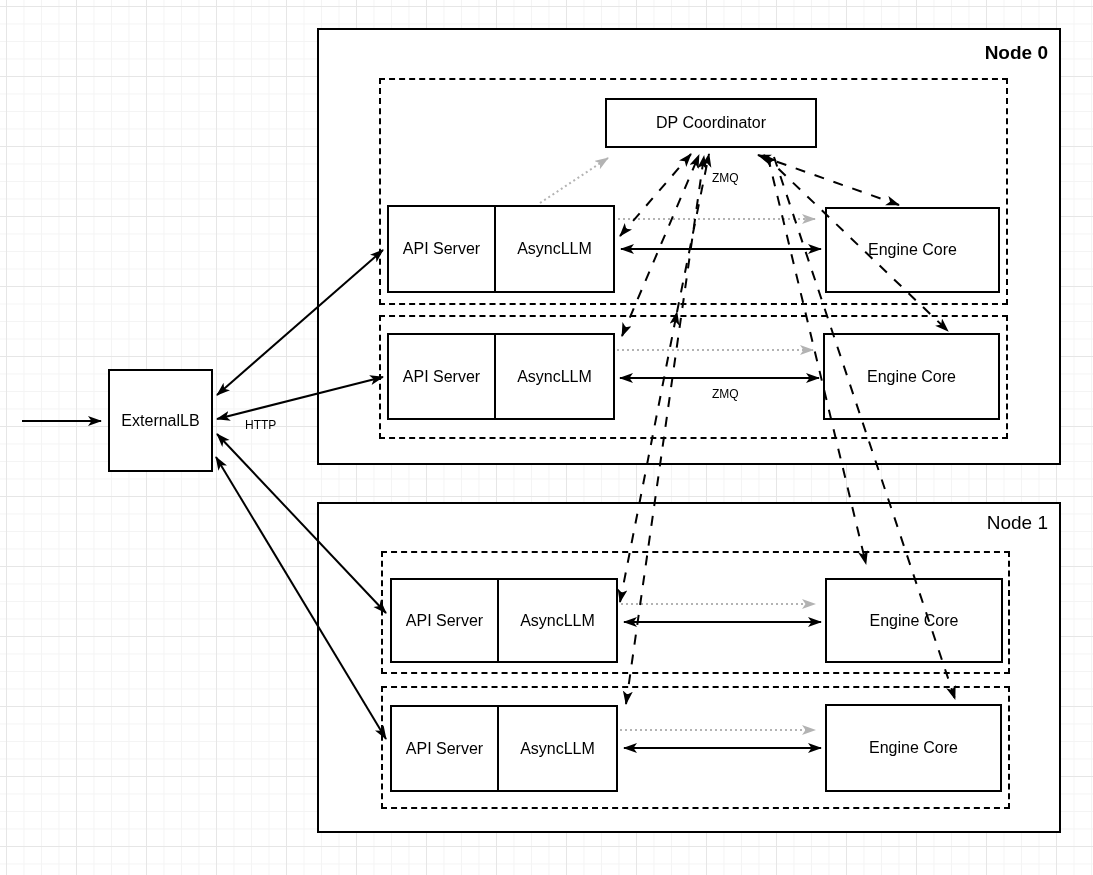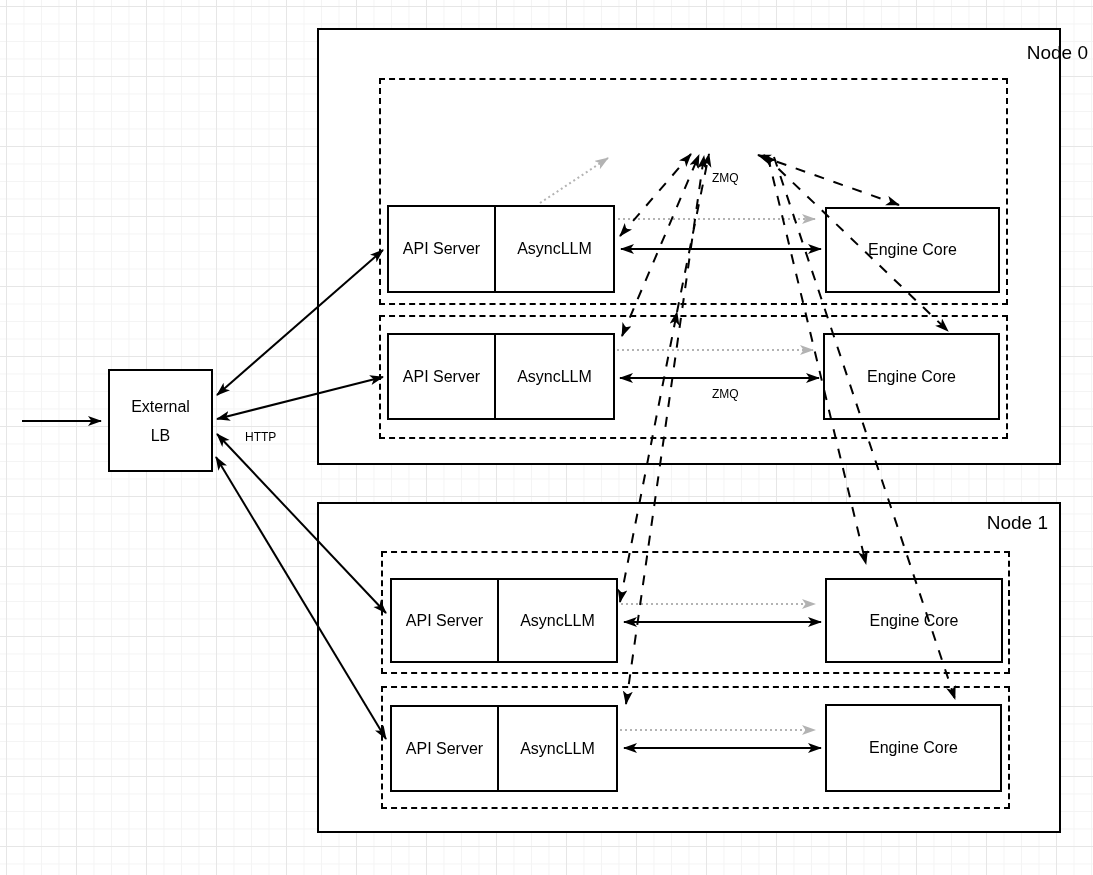--- a/index.html
+++ b/index.html
@@ -38,21 +38,21 @@
     display:flex;align-items:center;justify-content:center;
     font-size:16px;white-space:nowrap;
   }
   .combo .cell.left{width:107px;border-right:2px solid #000;box-sizing:border-box;}
   .combo .cell.right{flex:1;}
   .center-label{
     display:flex;align-items:center;justify-content:center;
     font-size:16px;white-space:nowrap;
   }
   .lb-box{
-    display:flex;flex-direction:column;align-items:center;justify-content:center;
+    display:flex;flex-direction:row;align-items:center;justify-content:center;
     font-size:16px;line-height:29px;text-align:center;
   }
   .node-label{
     position:absolute;
     font-size:19px;
     width:100px;text-align:right;white-space:nowrap;
   }
   .edge-label{
     position:absolute;
     font-size:12px;white-space:nowrap;
@@ -68,20 +68,23 @@
 
   <div class="solid-box boxlayer" style="left:317px;top:28px;width:744px;height:437px;"></div>
   <div class="solid-box boxlayer" style="left:317px;top:502px;width:744px;height:331px;"></div>
 
   <div class="dashed-box boxlayer" style="left:379px;top:78px;width:629px;height:227px;"></div>
   <div class="dashed-box boxlayer" style="left:379px;top:315px;width:629px;height:124px;"></div>
 
   <div class="dashed-box boxlayer" style="left:381px;top:551px;width:629px;height:123px;"></div>
   <div class="dashed-box boxlayer" style="left:381px;top:686px;width:629px;height:123px;"></div>
 
+  <div class="solid-box boxlayer center-label" style="left:605px;top:98px;width:212px;height:50px;">
+    <span>DP Coordinator</span>
+  </div>
 
   <div class="solid-box boxlayer lb-box" style="left:108px;top:369px;width:105px;height:103px;">
     <span>External</span>
     <span>LB</span>
   </div>
 
   <div class="solid-box boxlayer combo" style="left:387px;top:205px;width:228px;height:88px;">
     <div class="cell left">API Server</div>
     <div class="cell right">AsyncLLM</div>
   </div>
@@ -149,20 +152,20 @@
       <path d="M620,602 L677,312" marker-start="url(#ah-black)" marker-end="url(#ah-black)"></path>
       <path d="M677,312 L709,154" marker-end="url(#ah-black)"></path>
       <path d="M626,704 L704,156" marker-start="url(#ah-black)" marker-end="url(#ah-black)"></path>
       <path d="M758,155 L899,205" marker-start="url(#ah-black)" marker-end="url(#ah-black)"></path>
       <path d="M764,155 L948,331" marker-start="url(#ah-black)" marker-end="url(#ah-black)"></path>
       <path d="M768,157 L866,564" marker-end="url(#ah-black)"></path>
       <path d="M774,157 L955,699" marker-end="url(#ah-black)"></path>
     </g>
   </svg>
 
-  <div class="node-label textlayer" style="left:988px;top:42px;">Node 0</div>
+  <div class="node-label textlayer" style="left:948px;top:42px;font-weight:bold;">Node 0</div>
   <div class="node-label textlayer" style="left:948px;top:512px;">Node 1</div>
 
   <div class="edge-label textlayer" style="left:712px;top:171px;">ZMQ</div>
   <div class="edge-label textlayer" style="left:712px;top:387px;">ZMQ</div>
-  <div class="edge-label textlayer" style="left:245px;top:430px;text-align:right;">HTTP</div>
+  <div class="edge-label textlayer" style="left:245px;top:418px;text-align:right;">HTTP</div>
 
 </div>
 
 </body></html>

